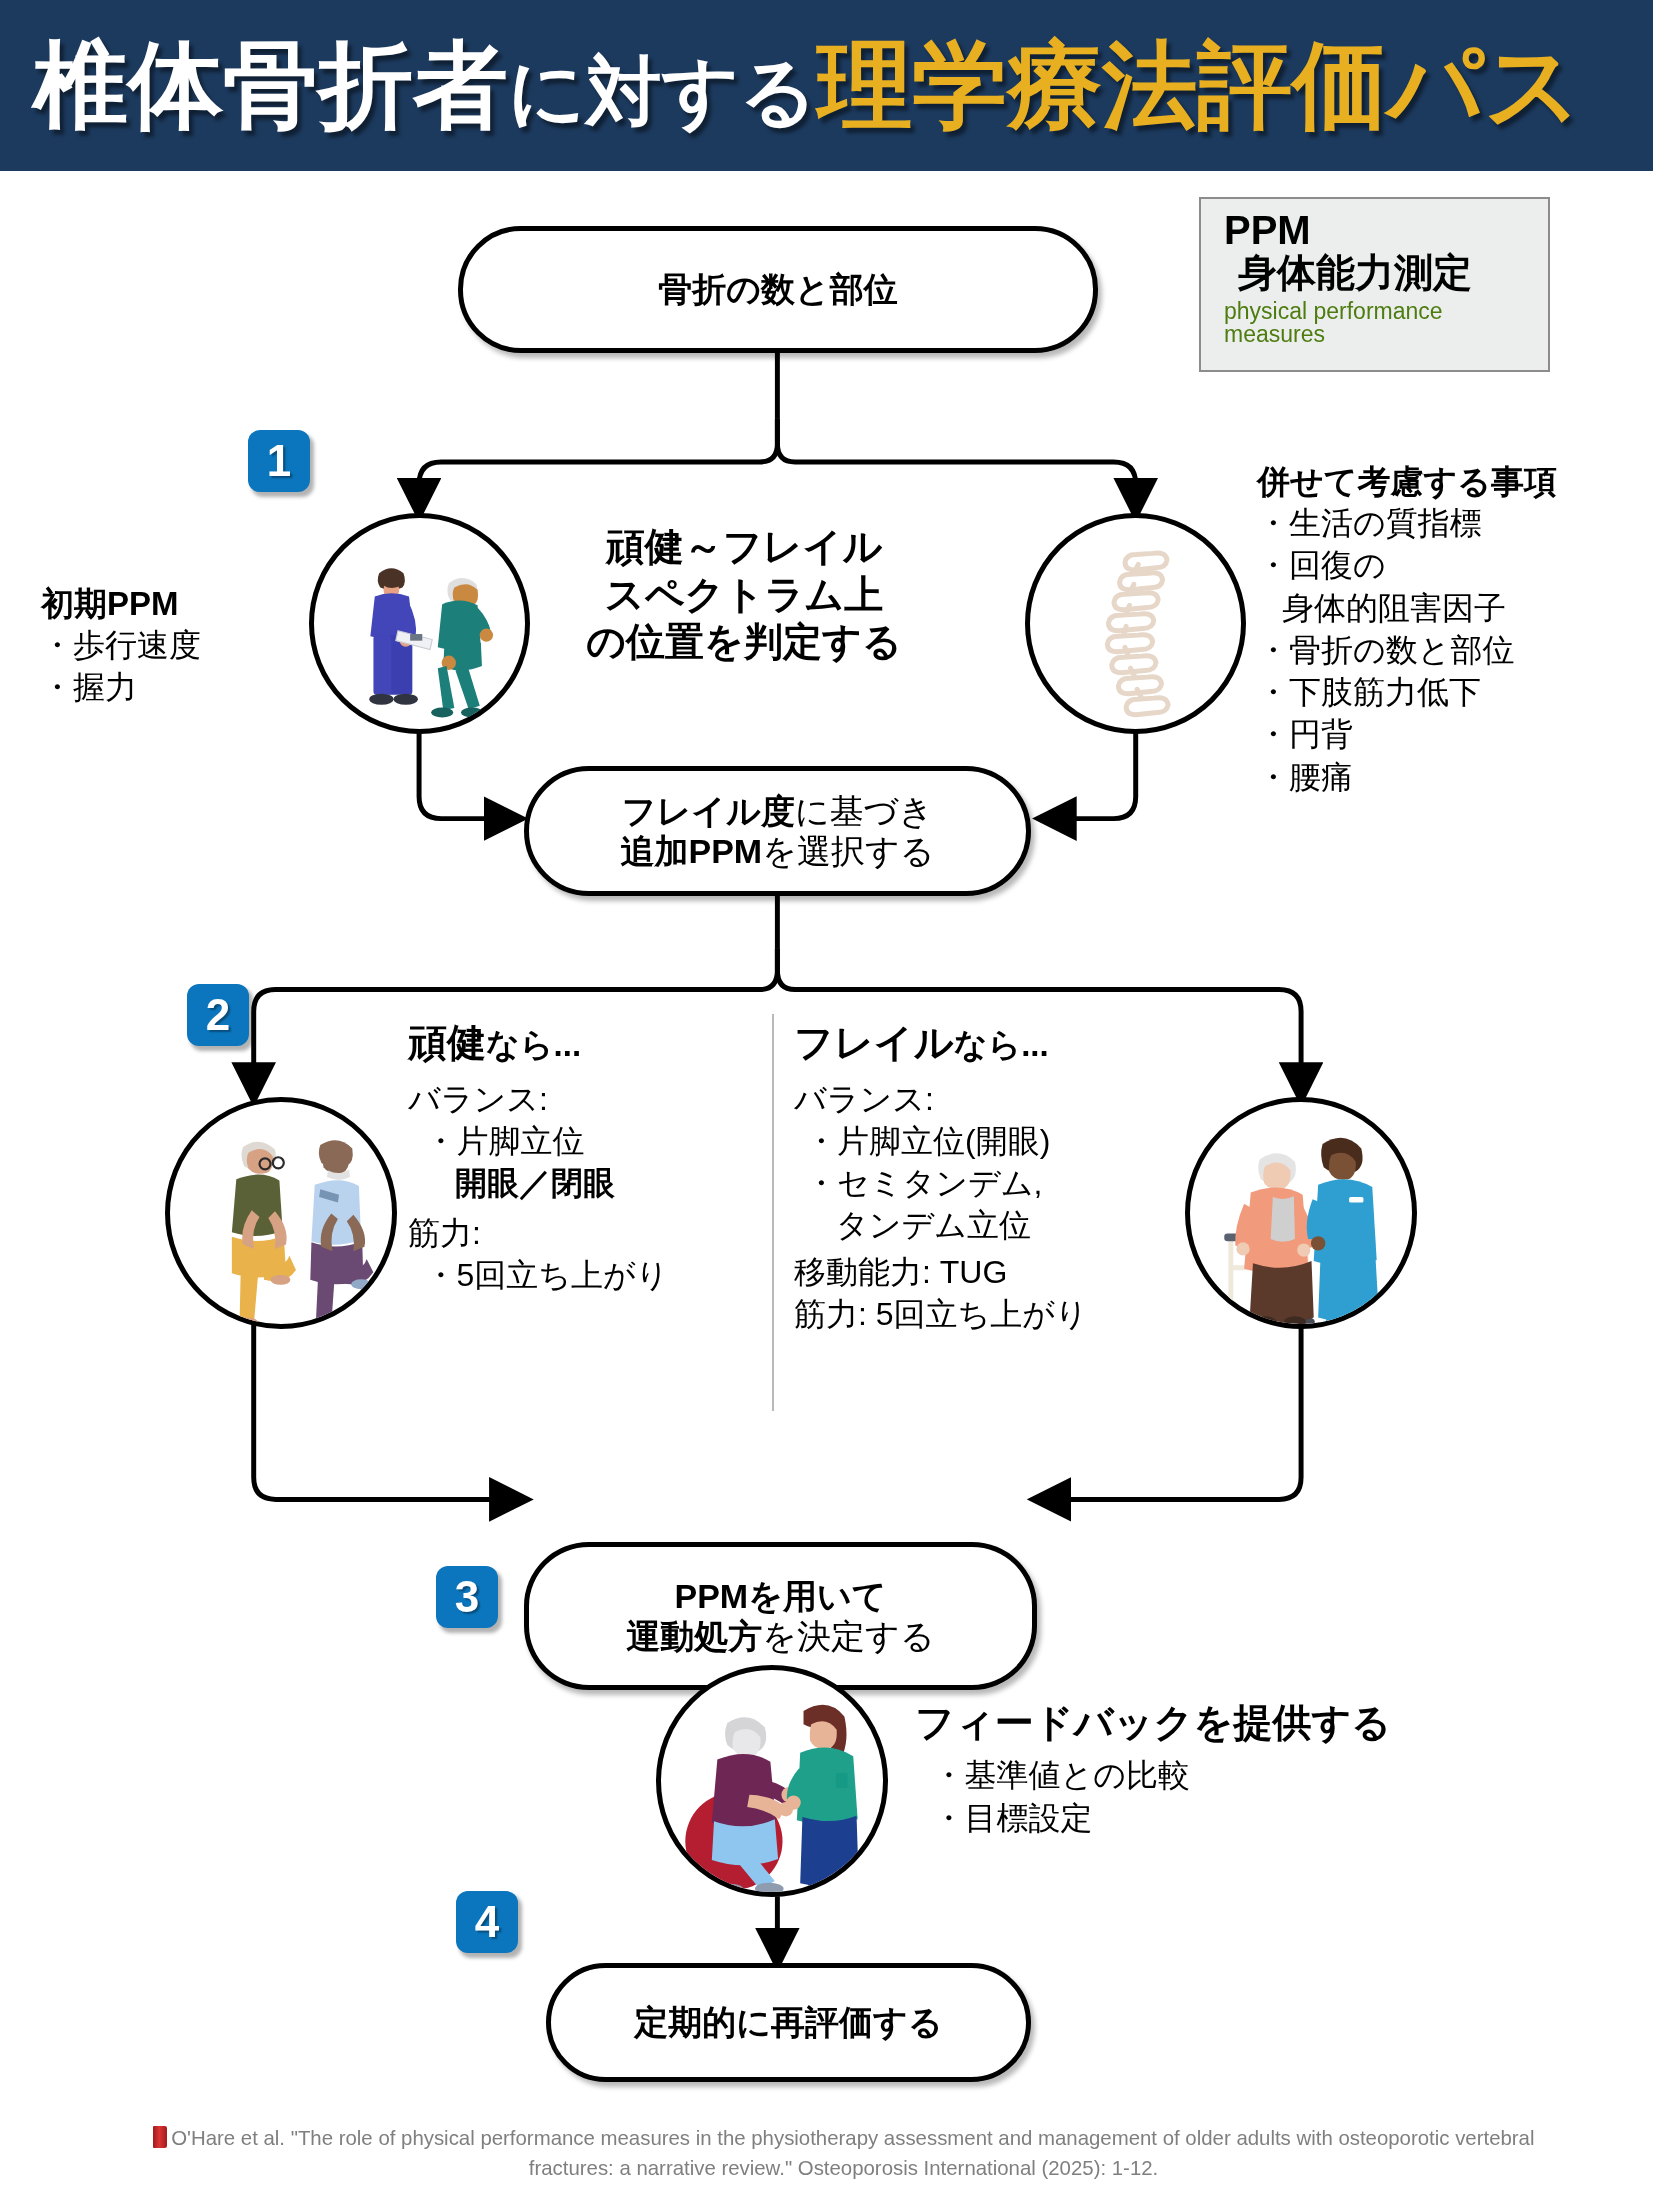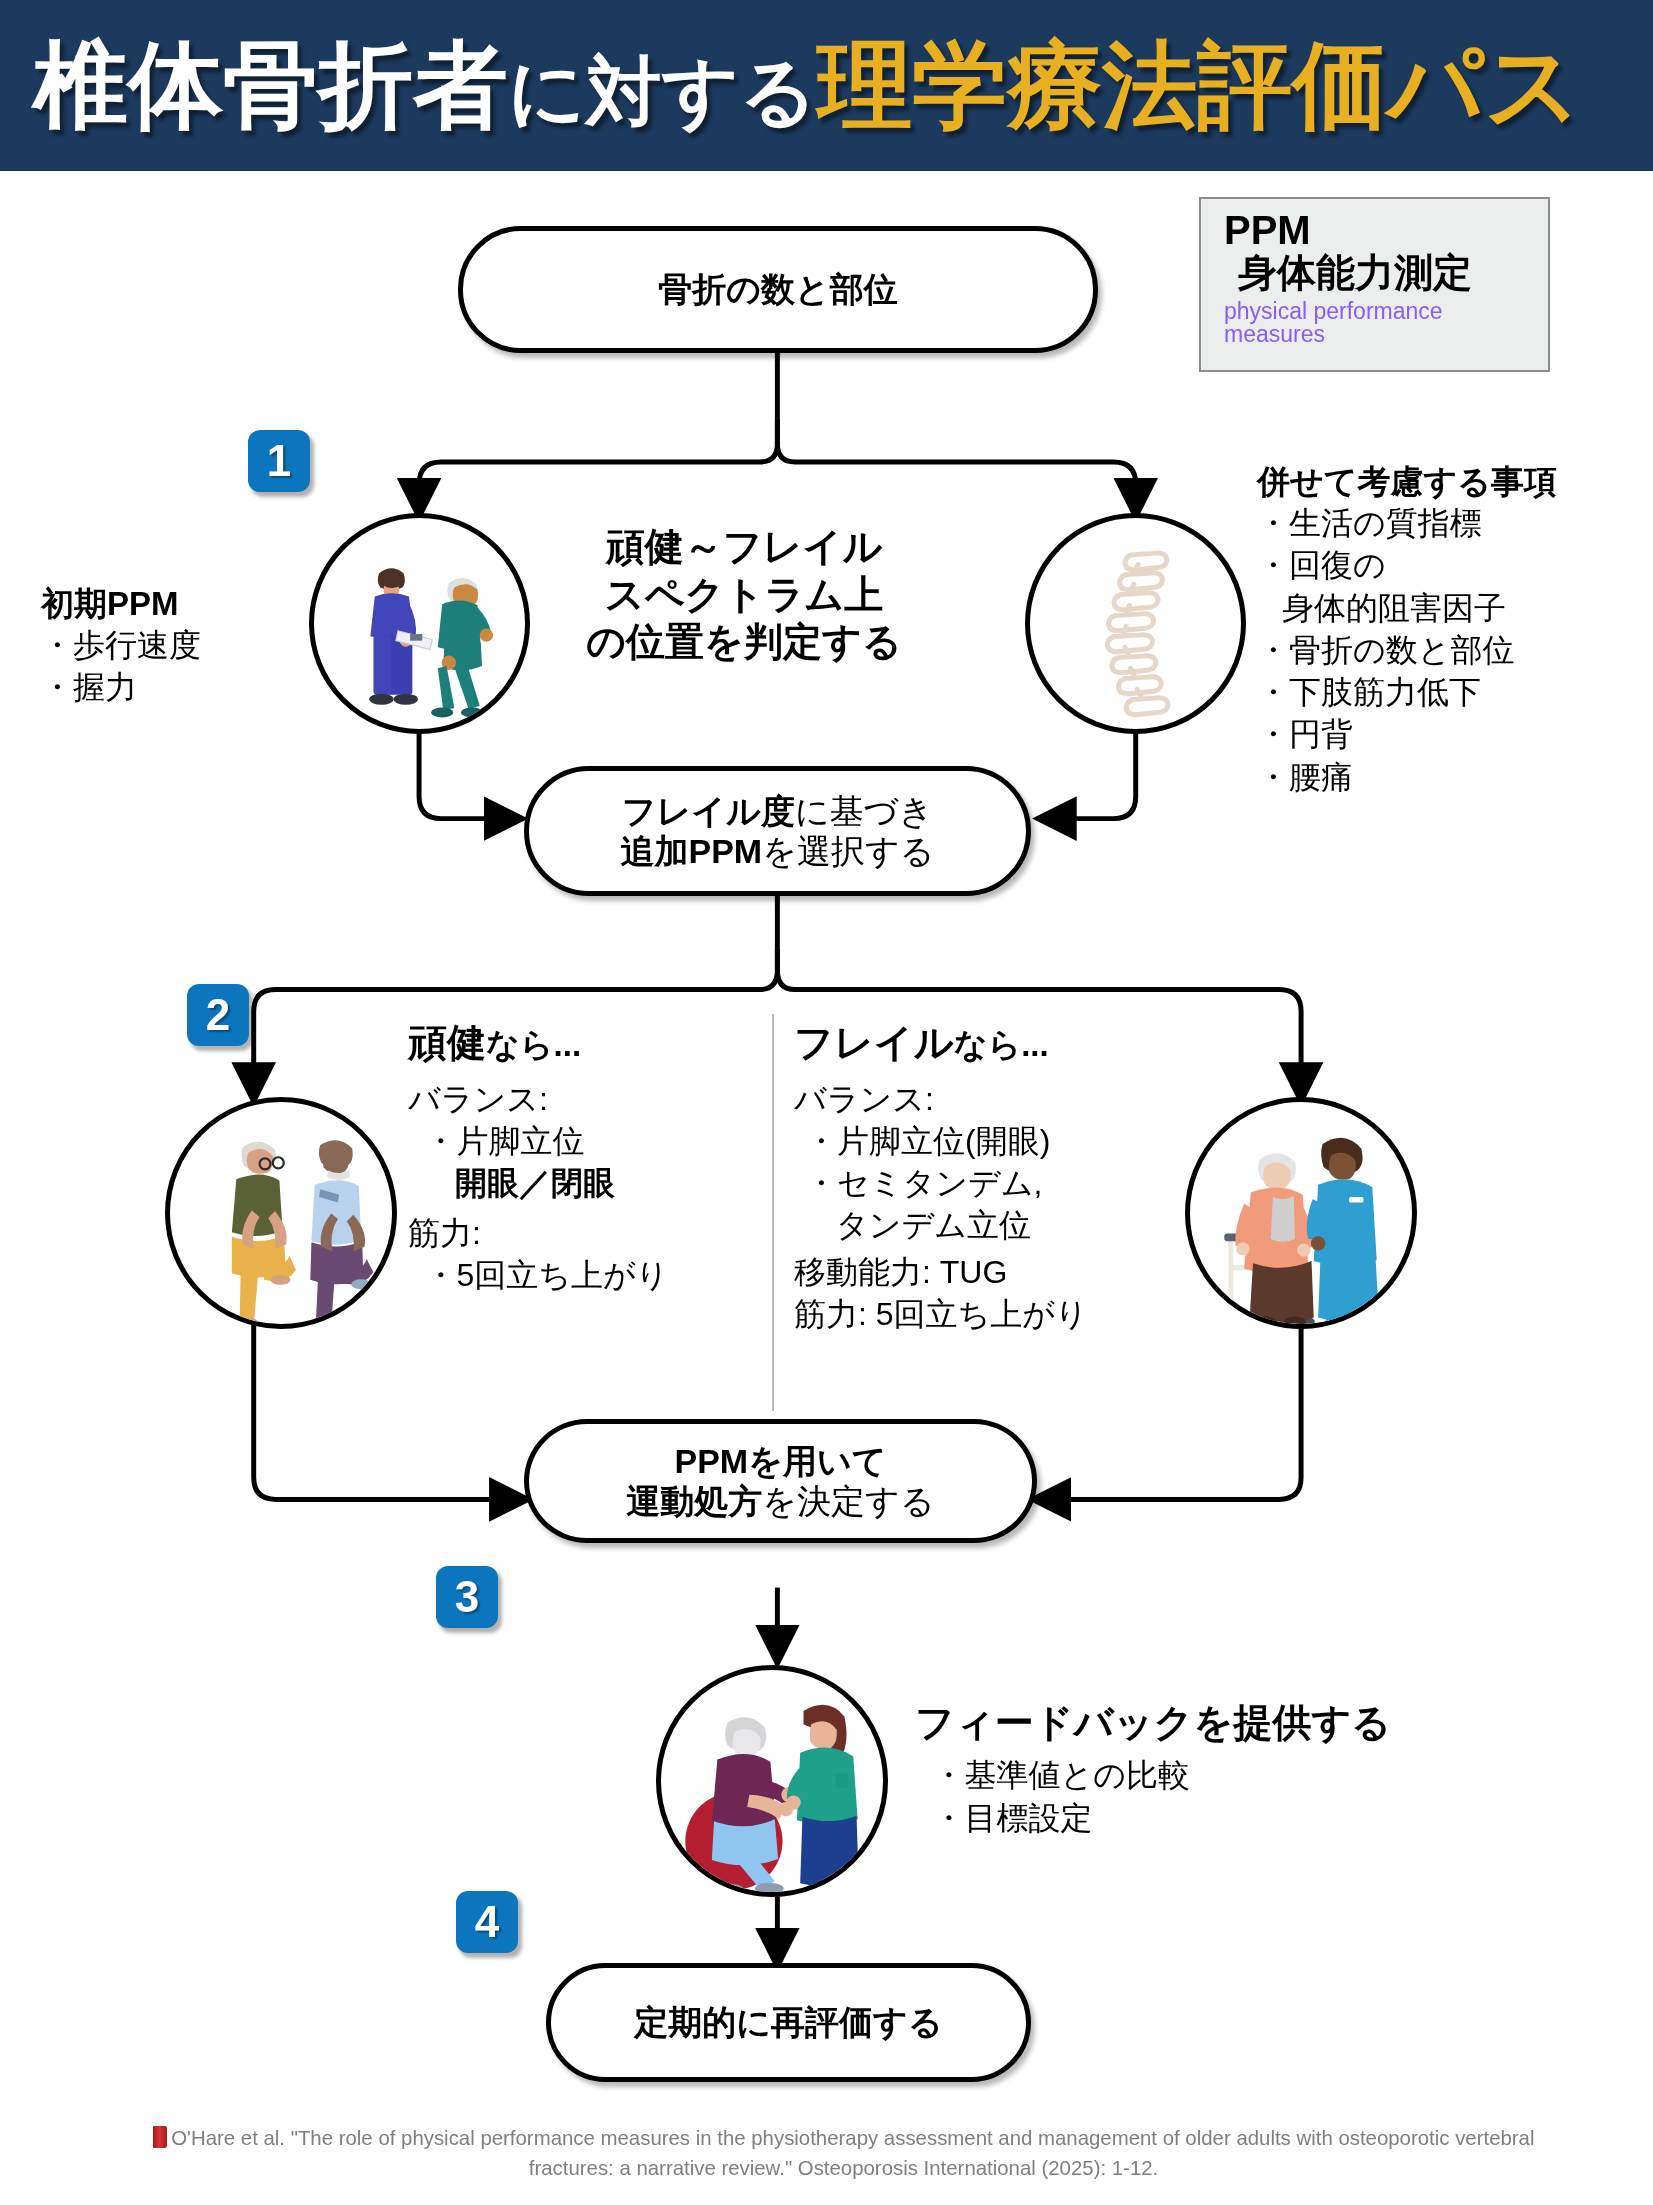--- a/index.html
+++ b/index.html
@@ -27,21 +27,21 @@
   .banner-title .small { font-size: 76px; }
 
   
   .ppm-box {
     position: absolute; left: 1199px; top: 197px;
     width: 351px; height: 175px;
     background: #eceded; border: 2.8px solid #8c8c8c;
   }
   .ppm-abbr { font-size: 40px; font-weight: bold; color: #000; margin: 10px 0 0 23px; line-height: 1.05; }
   .ppm-jp   { font-size: 39px; font-weight: bold; color: #000; margin: 0 0 0 37px; line-height: 1.15; }
-  .ppm-en   { font-size: 23px; color: #8b5cf6; margin: 4.4px 0 0 23px; line-height: 1; }
+  .ppm-en   { font-size: 23px; color: #4d7c0f; margin: 4.4px 0 0 23px; line-height: 1; }
 
   
   .node {
     position: absolute;
     border: 5px solid #000; background: #fff;
     display: flex; align-items: center; justify-content: center;
     text-align: center;
     box-shadow: 3.9px 5px 5px rgba(0,0,0,0.28);
   }
   .node-text { font-size: 34px; font-weight: bold; line-height: 1.18; color: #000; }
@@ -322,21 +322,21 @@
       <path d="M236 286 q52 16 100 -2 l6 104 q-56 18 -110 2z" fill="#2f9fd1"></path>
       <path d="M248 386 l-4 20 l34 4 l4 -22z" fill="#2f9fd1"></path>
       <path d="M312 380 l10 22 l32 -6 l-16 -22z" fill="#2f9fd1"></path>
       <ellipse cx="262" cy="404" rx="22" ry="10" fill="#dedad0"></ellipse>
       <ellipse cx="338" cy="398" rx="22" ry="10" fill="#dedad0"></ellipse>
       <rect x="288" y="172" width="26" height="10" rx="3" fill="#ffffff"></rect>
     </g>
   </svg>
 </div>
 
-<div class="node" style="left:524px; top:1419px; width:513px; height:124px; border-radius:65px/64px;">
+<div class="node" style="left:524px; top:1542px; width:513px; height:148px; border-radius:65px/64px;">
   <div class="node-text">
     <div>PPMを用いて</div>
     <div>
       <span>運動処方</span><span class="lt">を決定する</span>
     </div>
   </div>
 </div>
 
 <div class="badge" style="left:436px; top:1566px;">
   <span>3</span>

